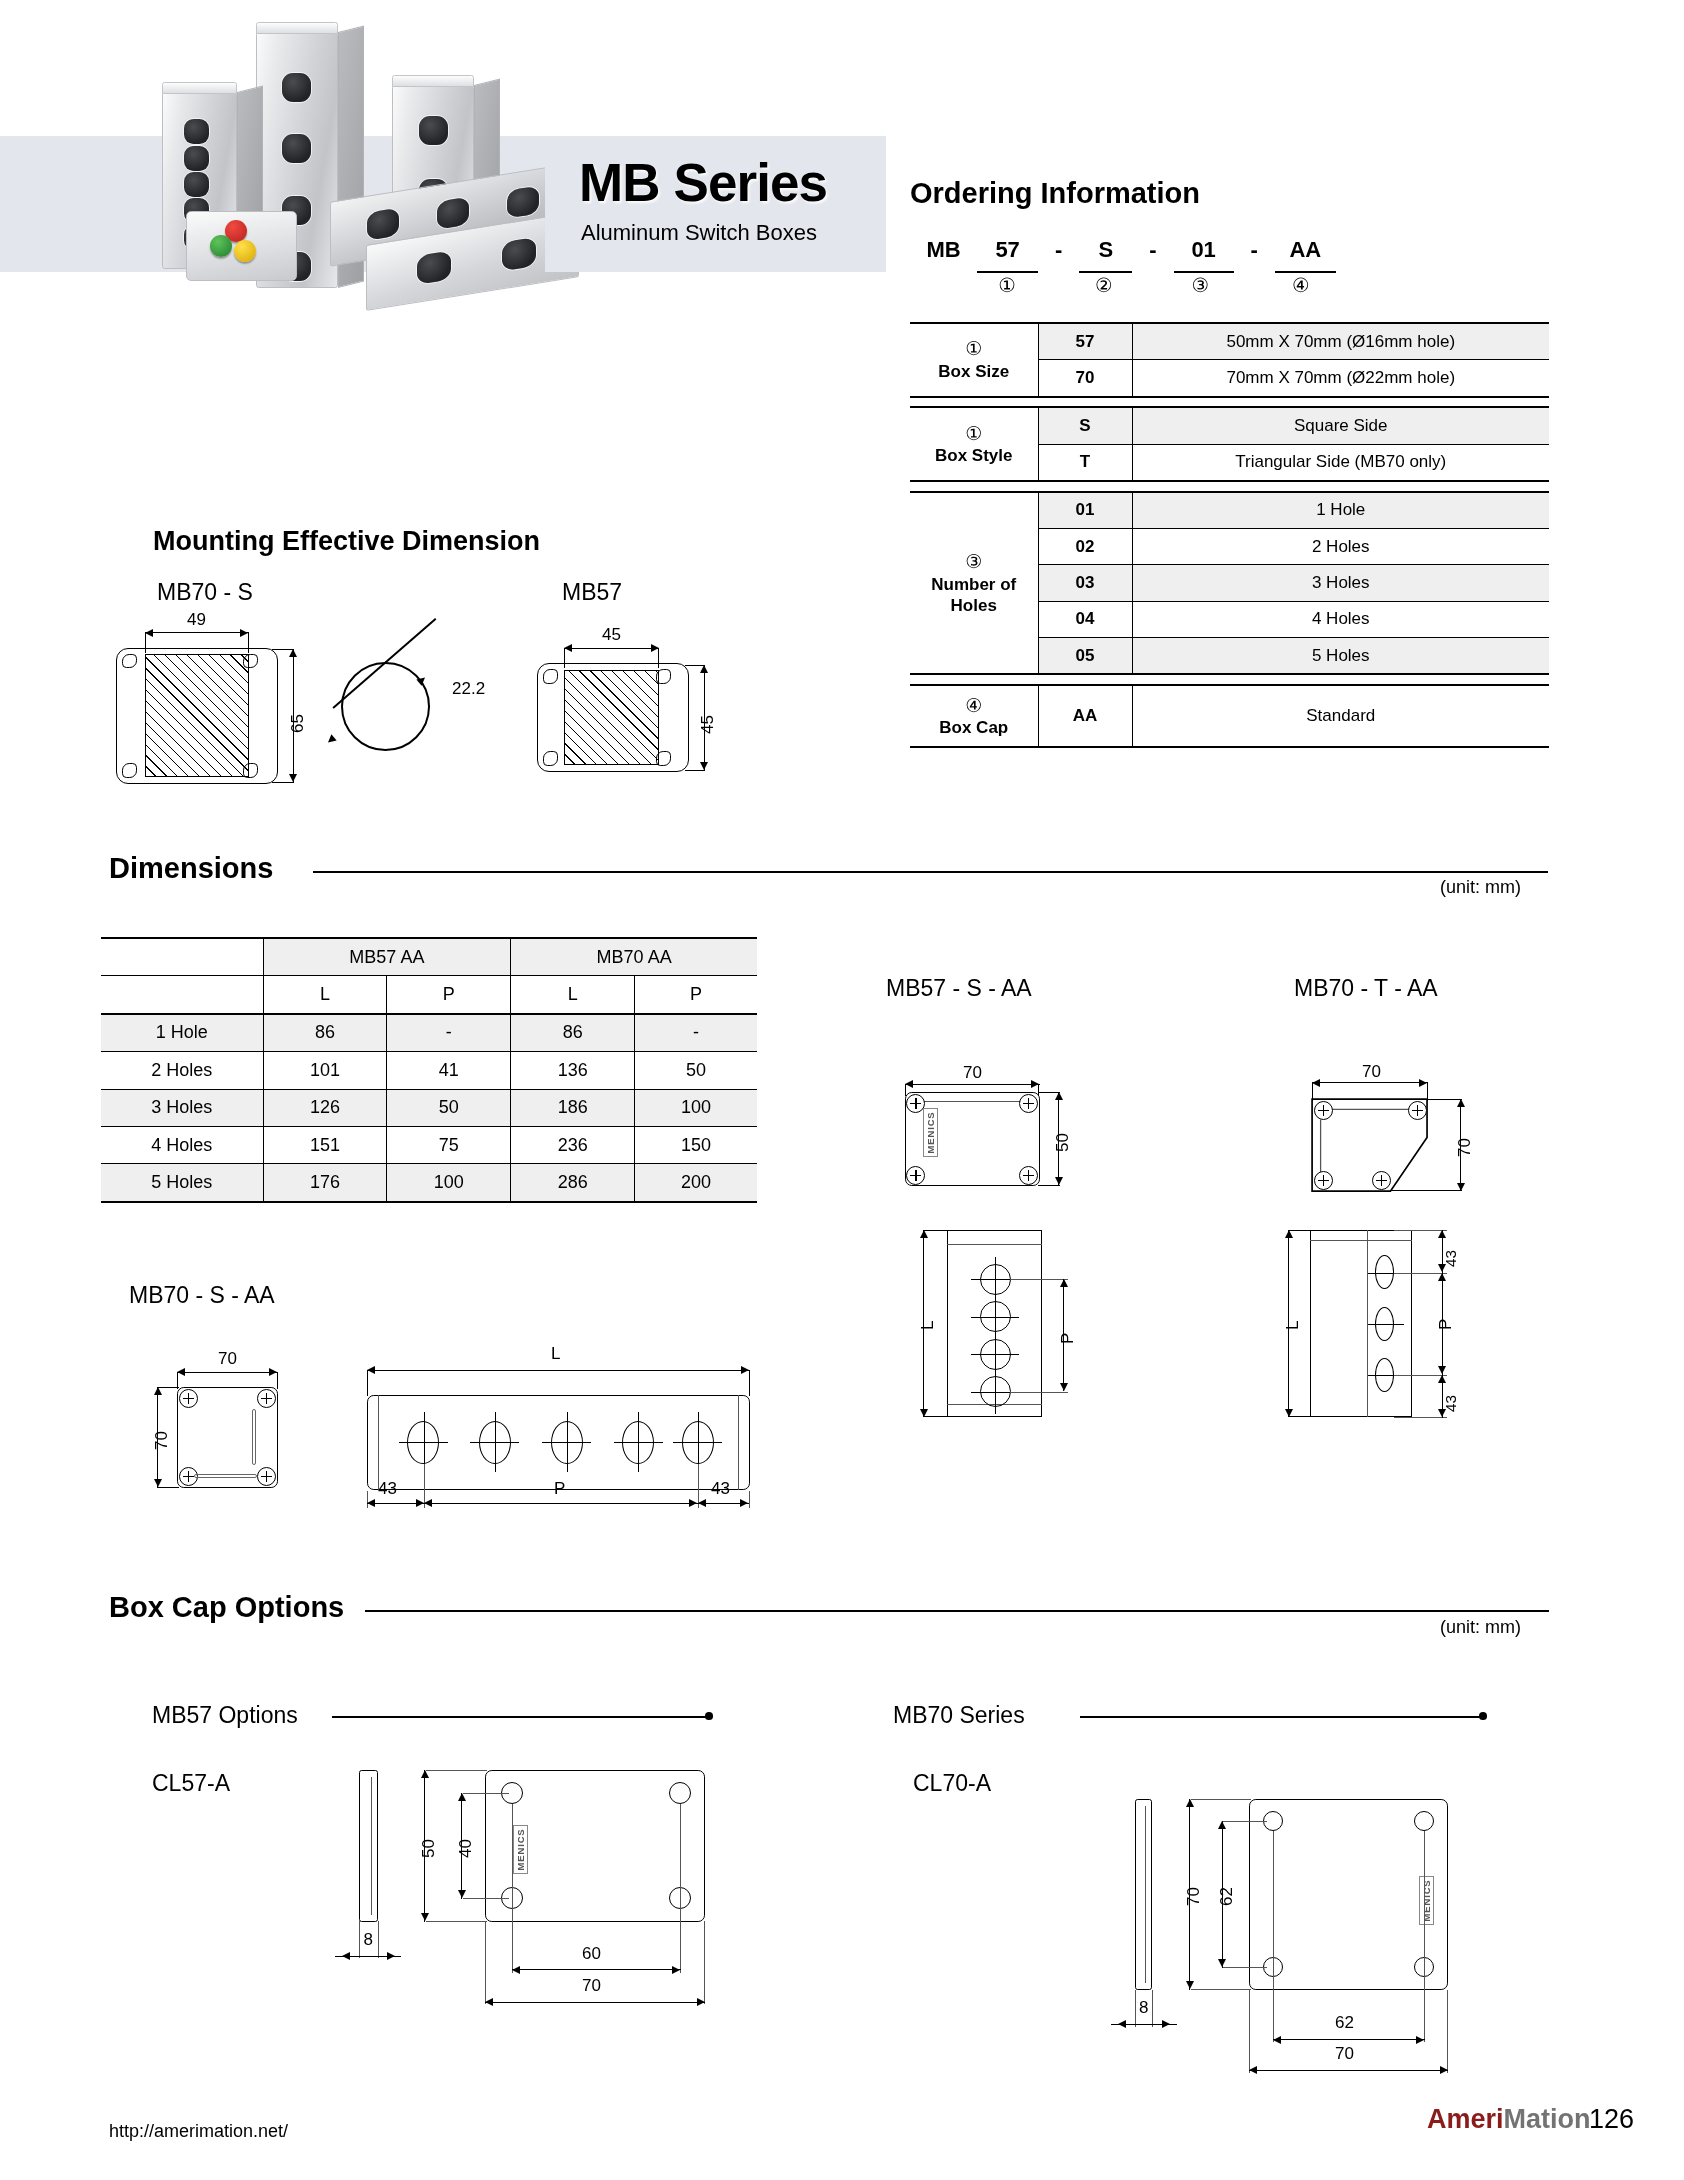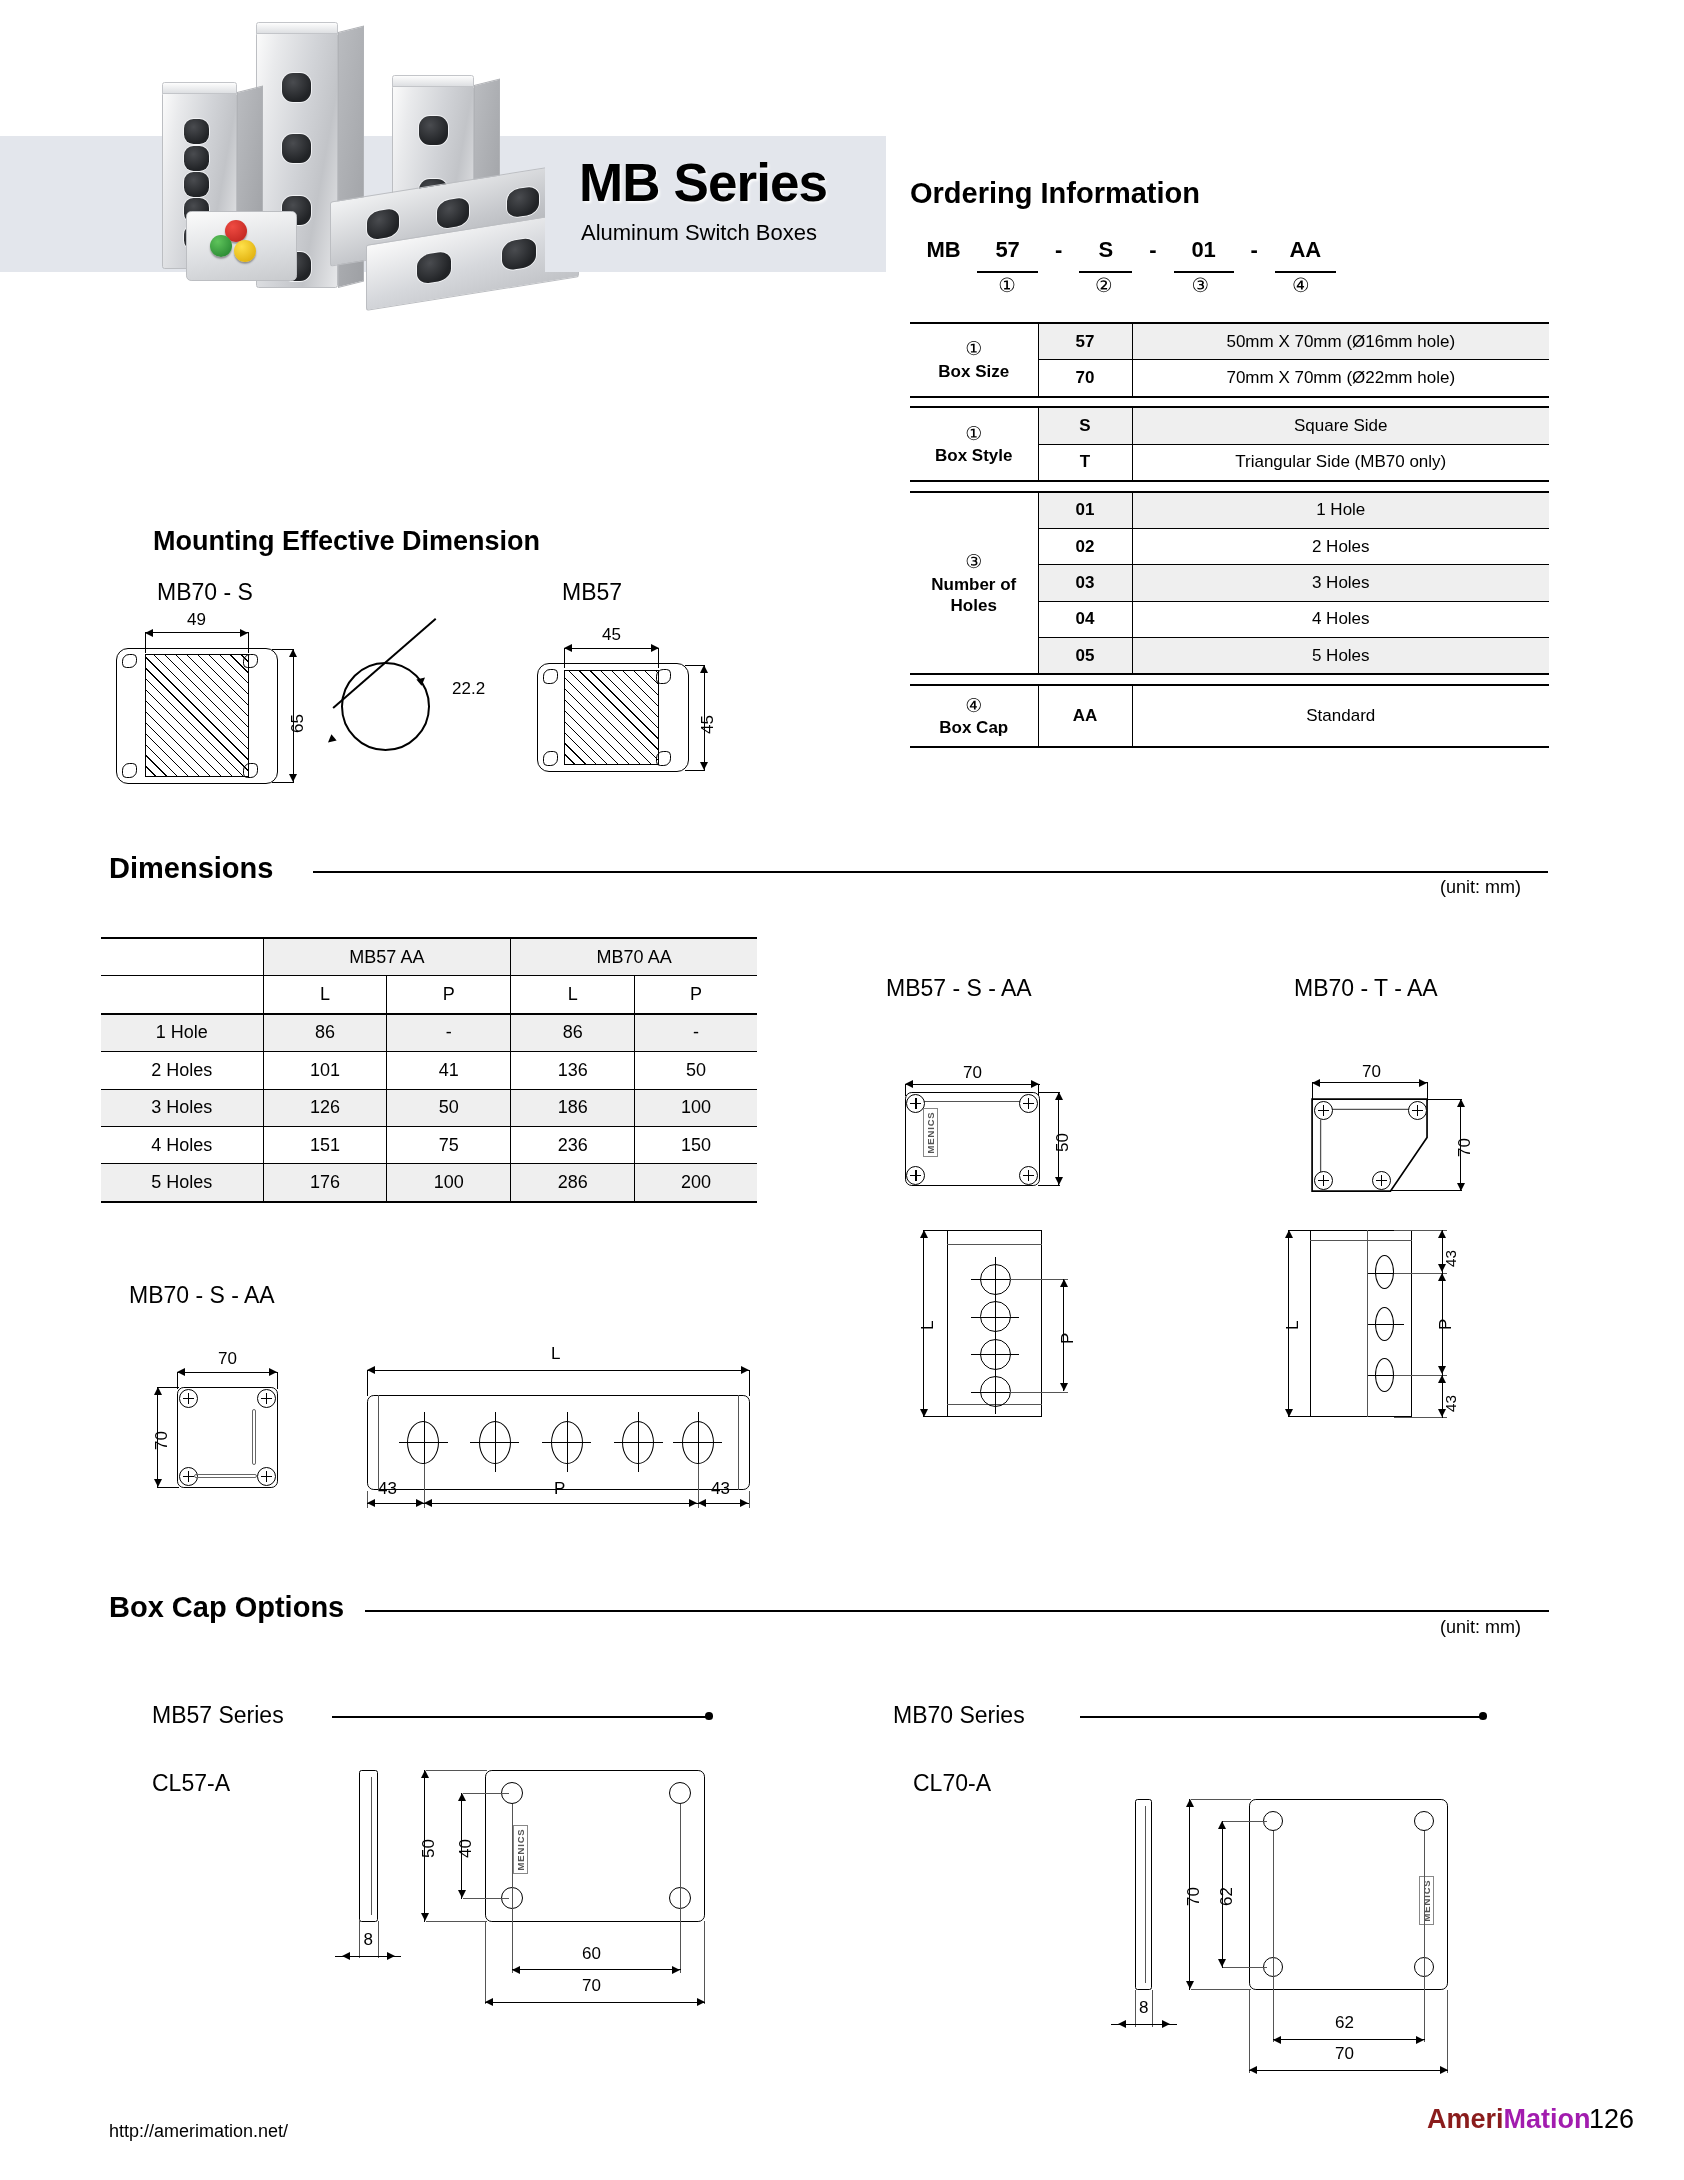--- a/index.html
+++ b/index.html
@@ -171,21 +171,21 @@
   
   .cap-series { position: absolute; font-size: 23px; }
   .cap-rule { position: absolute; height: 1.7px; background: #000; }
   .cap-dot { position: absolute; width: 7.7px; height: 7.7px; border-radius: 50%; background:#000; }
   .cap-name { position: absolute; font-size: 23px; }
 
   
   .f-url { position: absolute; left: 109px; top: 2121px; font-size: 18px; }
   .f-logo { position: absolute; left: 1427px; top: 2104px; font-size: 27px; font-weight: bold; }
   .f-logo .a { color: #8a1c1c; }
-  .f-logo .m { color: #a21caf; }
+  .f-logo .m { color: #737373; }
   .f-page { position: absolute; left: 1589px; top: 2104px; font-size: 27px; }
 </style>
 </head>
 <body>
 
 <div class="page">
 
   <div class="hero">
     <div class="hero-band"></div>
 
@@ -657,21 +657,21 @@
     <div class="dimline" style="left:357px; top:174px; width:51px; height:1.3px;"></div>
     <div class="arrowL" style="left:357px; top:170px;"></div>
     <div class="arrowR" style="left:399px; top:170px;"></div>
     <div class="dimtxt" style="left:370px; top:150px;">43</div>
   </div>
 
   <div class="h-cap">Box Cap Options</div>
   <div class="rule-cap"></div>
   <div class="unit-cap">(unit: mm)</div>
 
-  <div class="cap-series" style="left:152px; top:1702px;">MB57 Series</div>
+  <div class="cap-series" style="left:152px; top:1702px;">MB57 Options</div>
   <div class="cap-rule" style="left:332px; top:1716px; width:375px;"></div>
   <div class="cap-dot" style="left:705px; top:1712px;"></div>
   <div class="cap-name" style="left:152px; top:1770px;">CL57-A</div>
 
   <div style="position:absolute; left:332px; top:1746px; width:443px; height:375px;">
 
     <div class="tbox" style="left:27px; top:24px; width:19px; height:152px; border-radius:2.6px;"></div>
     <div class="thinline" style="left:39px; top:31px; width:0.9px; height:138px;"></div>
 
     <div class="thinline" style="left:27px; top:175px; width:0.9px; height:37px;"></div>

